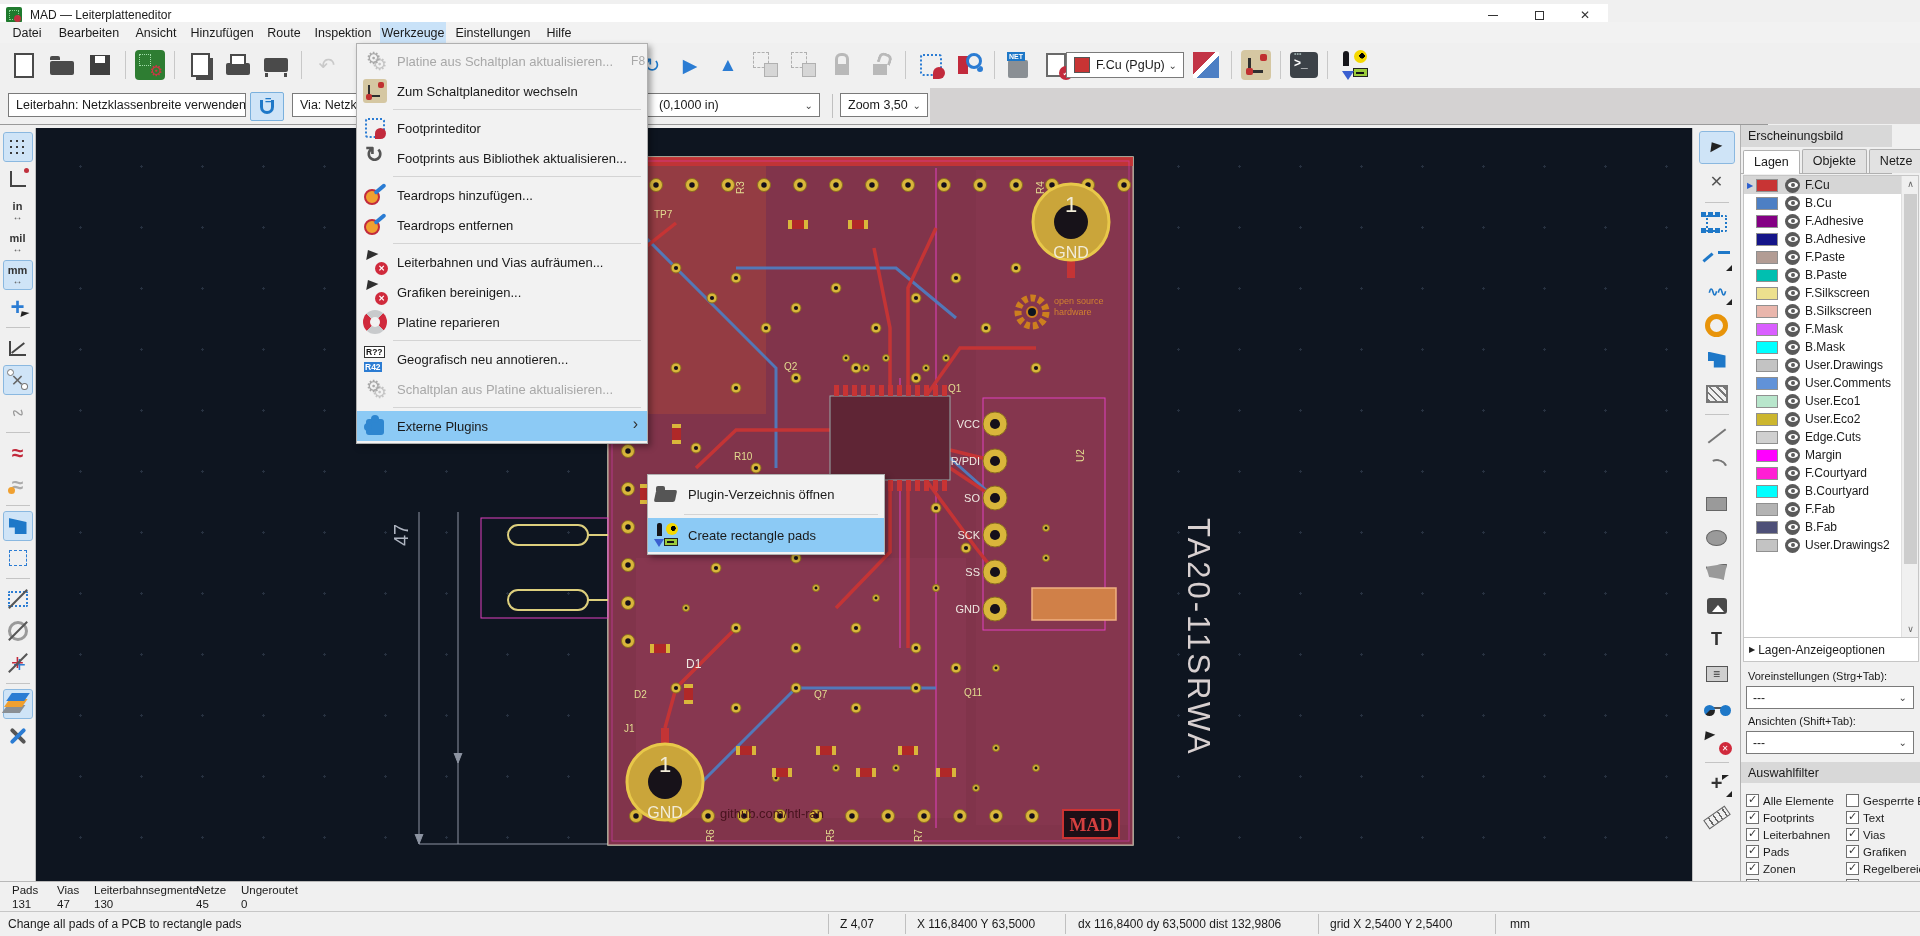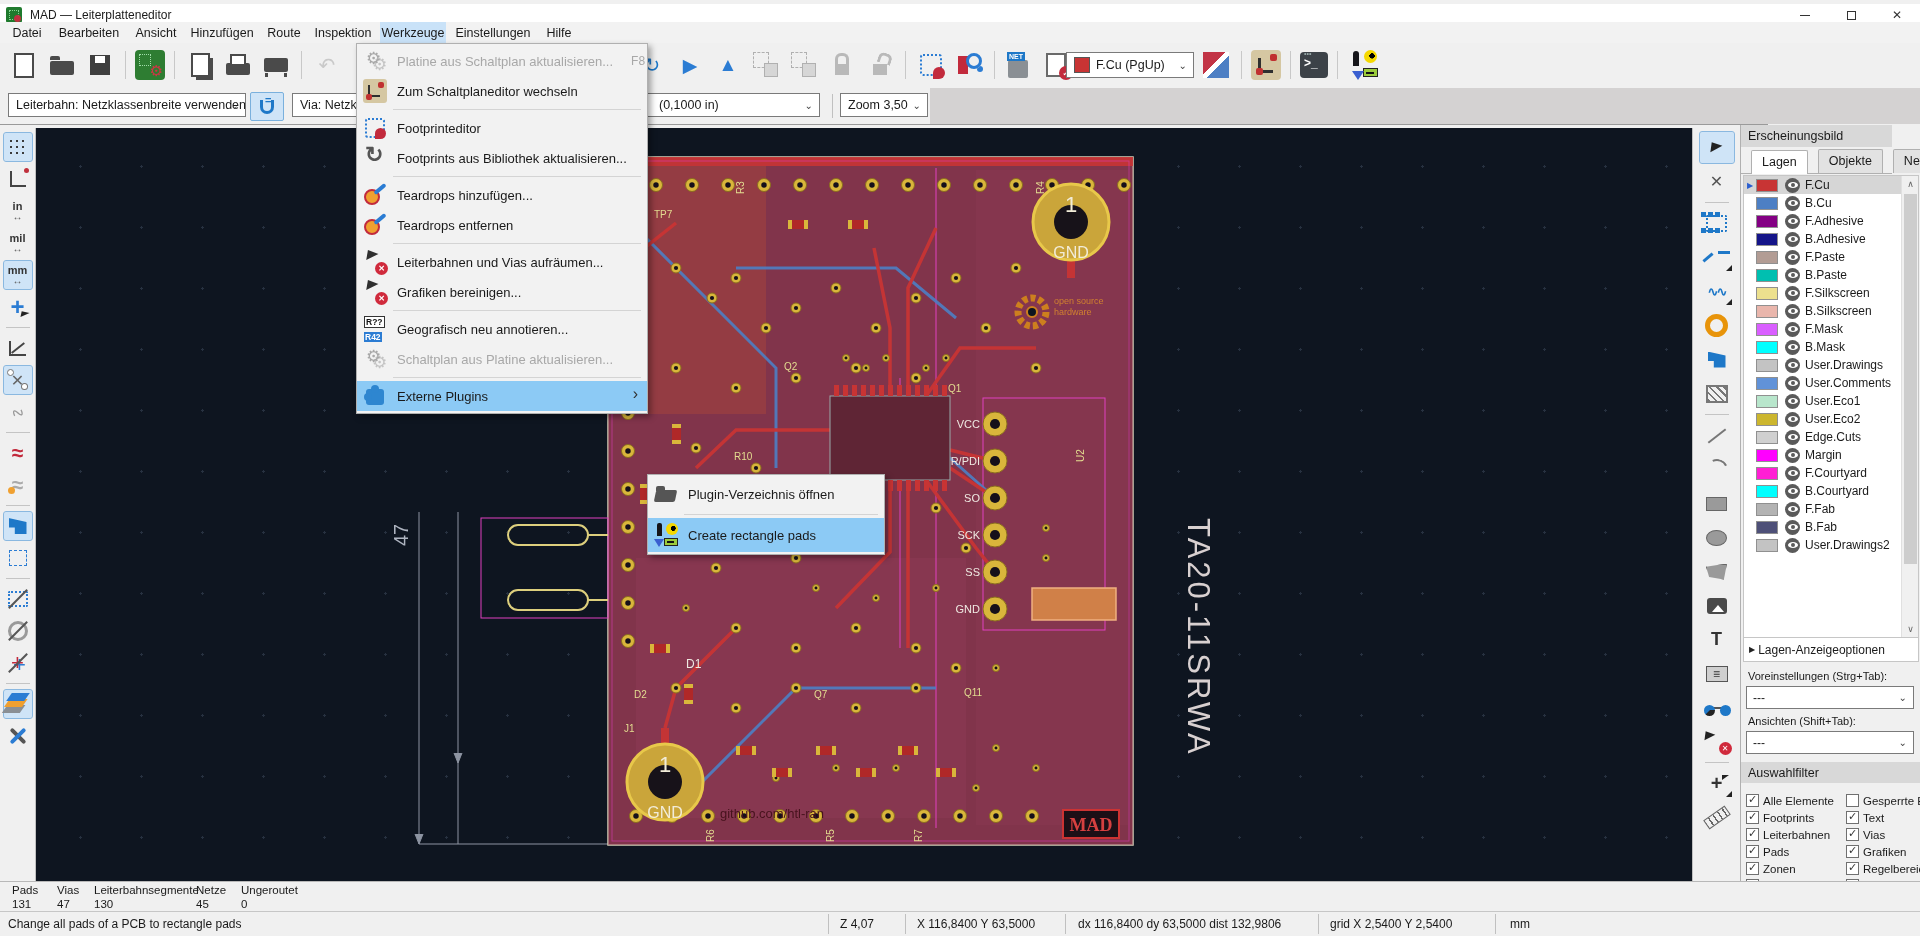--- a/index.html
+++ b/index.html
@@ -1,20 +1,20 @@
 <!DOCTYPE html>
 <html><head>
 <meta charset="utf-8">
 <style>
   *{margin:0;padding:0;box-sizing:border-box}
   body{font-family:"Liberation Sans",sans-serif;background:#888}
   #app{position:relative;width:1920px;height:936px;overflow:hidden;background:#f0f0f0;font-size:13px;color:#1a1a1a}
 
   
-  .titlebar{position:absolute;left:0;top:4px;width:1920px;height:22px;background:#fff;display:flex;align-items:center;border-bottom:1px solid #e8e8e8}
+  .titlebar{position:absolute;left:0;top:4px;width:1608px;height:22px;background:#fff;display:flex;align-items:center;border-bottom:1px solid #e8e8e8}
   .appico{width:16px;height:16px;background:#1f7a2d;border-radius:2px;position:relative;margin:0 8px 0 6px;flex:none}
   .appico::before{content:"";position:absolute;inset:3px;border:1px dotted #86d492}
   .appico::after{content:"";width:7px;height:7px;background:#c03040;border-radius:50%;position:absolute;right:1px;bottom:1px}
   .wtitle{font-size:12px}
   .wbtns{position:absolute;right:0;top:0;display:flex;height:22px}
   .wbtn{width:46px;height:22px;display:flex;align-items:center;justify-content:center;font-size:11px;color:#333}
   .ic-min{width:10px;height:1px;background:#333}
   .ic-max{width:9px;height:9px;border:1px solid #333}
   .ic-close{font-size:12px;line-height:1}
 
@@ -147,21 +147,21 @@
   .r-origin i{position:absolute;right:5px;top:7px;border-left:7px solid #222;border-bottom:5px solid transparent}
   .r-ruler::before{content:"";width:24px;height:9px;border:1.5px solid #666;background:repeating-linear-gradient(90deg,transparent 0 4px,#666 4px 5.5px);transform:rotate(-35deg)}
 
   
   .canvas{position:absolute;left:36px;top:128px;width:1656px;height:753px;background:#0e1520;background-image:radial-gradient(#273140 1.1px,transparent 1.3px);background-size:61px 61px;background-position:14px 8px;overflow:hidden}
 
   
   .panel{position:absolute;left:1740px;top:125px;width:152px;height:756px;background:#f0f0f0;border-left:1px solid #b0b0b0}
   .phdr{height:22px;background:#d8d8d8;display:flex;align-items:center;padding-left:7px;font-size:12.5px}
   .tabs{display:flex;height:25px;margin-top:2px;border-bottom:1px solid #b0b0b0}
-  .tab{padding:4px 10px;font-size:12.5px;background:#e2e2e2;border:1px solid #b0b0b0;border-bottom:none;margin-left:10px;border-radius:2px 2px 0 0}
+  .tab{padding:4px 10px;font-size:12.5px;background:#e2e2e2;border:1px solid #b0b0b0;border-bottom:none;margin-left:2px;border-radius:2px 2px 0 0}
   .tab.on{background:#fff;position:relative;top:1px}
   .llist{position:absolute;left:2px;top:50px;width:176px;height:463px;background:#fff;border:1px solid #c6c6c6;overflow:hidden}
   .lrow{display:flex;align-items:center;height:18px;padding-left:3px;position:relative}
   .lrow.sel{background:#d6d6d6}
   .lrow::before{content:"";width:9px;flex:none;font-size:8px;color:#2b5fd0}
   .lrow.sel::before{content:"▶"}
   .lsw{width:22px;height:13px;border:1px solid #909090;flex:none}
   .leye{width:15px;height:15px;border-radius:50%;background:#5a5a5a;position:relative;flex:none;margin:0 5px 0 7px}
   .leye::before{content:"";position:absolute;left:2.5px;top:4.5px;width:10px;height:6px;background:#fff;border-radius:50%}
   .leye::after{content:"";position:absolute;left:5.5px;top:5.8px;width:4px;height:4px;background:#5a5a5a;border-radius:50%}
@@ -292,21 +292,21 @@
       <span class="ti t-lock"></span>
       <span class="ti t-lock t-unlock"></span>
       <span class="tsep"></span>
       <span class="ti t-fpedit"></span>
       <span class="ti t-fpbrowse"></span>
       <span class="tsep"></span>
       <span class="ti t-net"></span>
       <span class="ti t-drc"></span>
     </div>
     <div class="grpB">
-      <div class="combo" style="position:relative;left:0;top:0;width:128px;height:26px">
+      <div class="combo" style="position:relative;left:0;top:0;width:118px;height:26px">
         <span style="width: 16px; height: 16px; border: 1px solid rgb(85, 85, 85); margin-right: 6px; flex: 0 0 auto; background: rgb(200, 52, 52);"></span>
         <span>F.Cu (PgUp)</span>
         <span class="chev">⌄</span>
       </div>
       <span class="ti t-layerpair"></span>
       <span class="tsep"></span>
       <span class="ti t-sch"></span>
       <span class="tsep"></span>
       <span class="ti t-console"></span>
       <span class="tsep"></span>
@@ -1047,20 +1047,25 @@
         <div class="mrow sepb">
         <span class="mic ic-cleanup-tracks-vias"></span>
         <span class="mlabel">Leiterbahnen und Vias aufräumen...</span>
         <span class="msc"></span>
       </div>
         <div class="mrow">
         <span class="mic ic-cleanup-graphics"></span>
         <span class="mlabel">Grafiken bereinigen...</span>
         <span class="msc"></span>
       </div>
+        <div class="mrow">
+        <span class="mic ic-repair-board"></span>
+        <span class="mlabel">Platine reparieren</span>
+        <span class="msc"></span>
+      </div>
         <div class="mrow sepb">
         <span class="mic ic-geographic-reannotate"></span>
         <span class="mlabel">Geografisch neu annotieren...</span>
         <span class="msc"></span>
       </div>
         <div class="mrow dis">
         <span class="mic ic-update-schematic-from-pcb"></span>
         <span class="mlabel">Schaltplan aus Platine aktualisieren...</span>
         <span class="msc"></span>
       </div>

